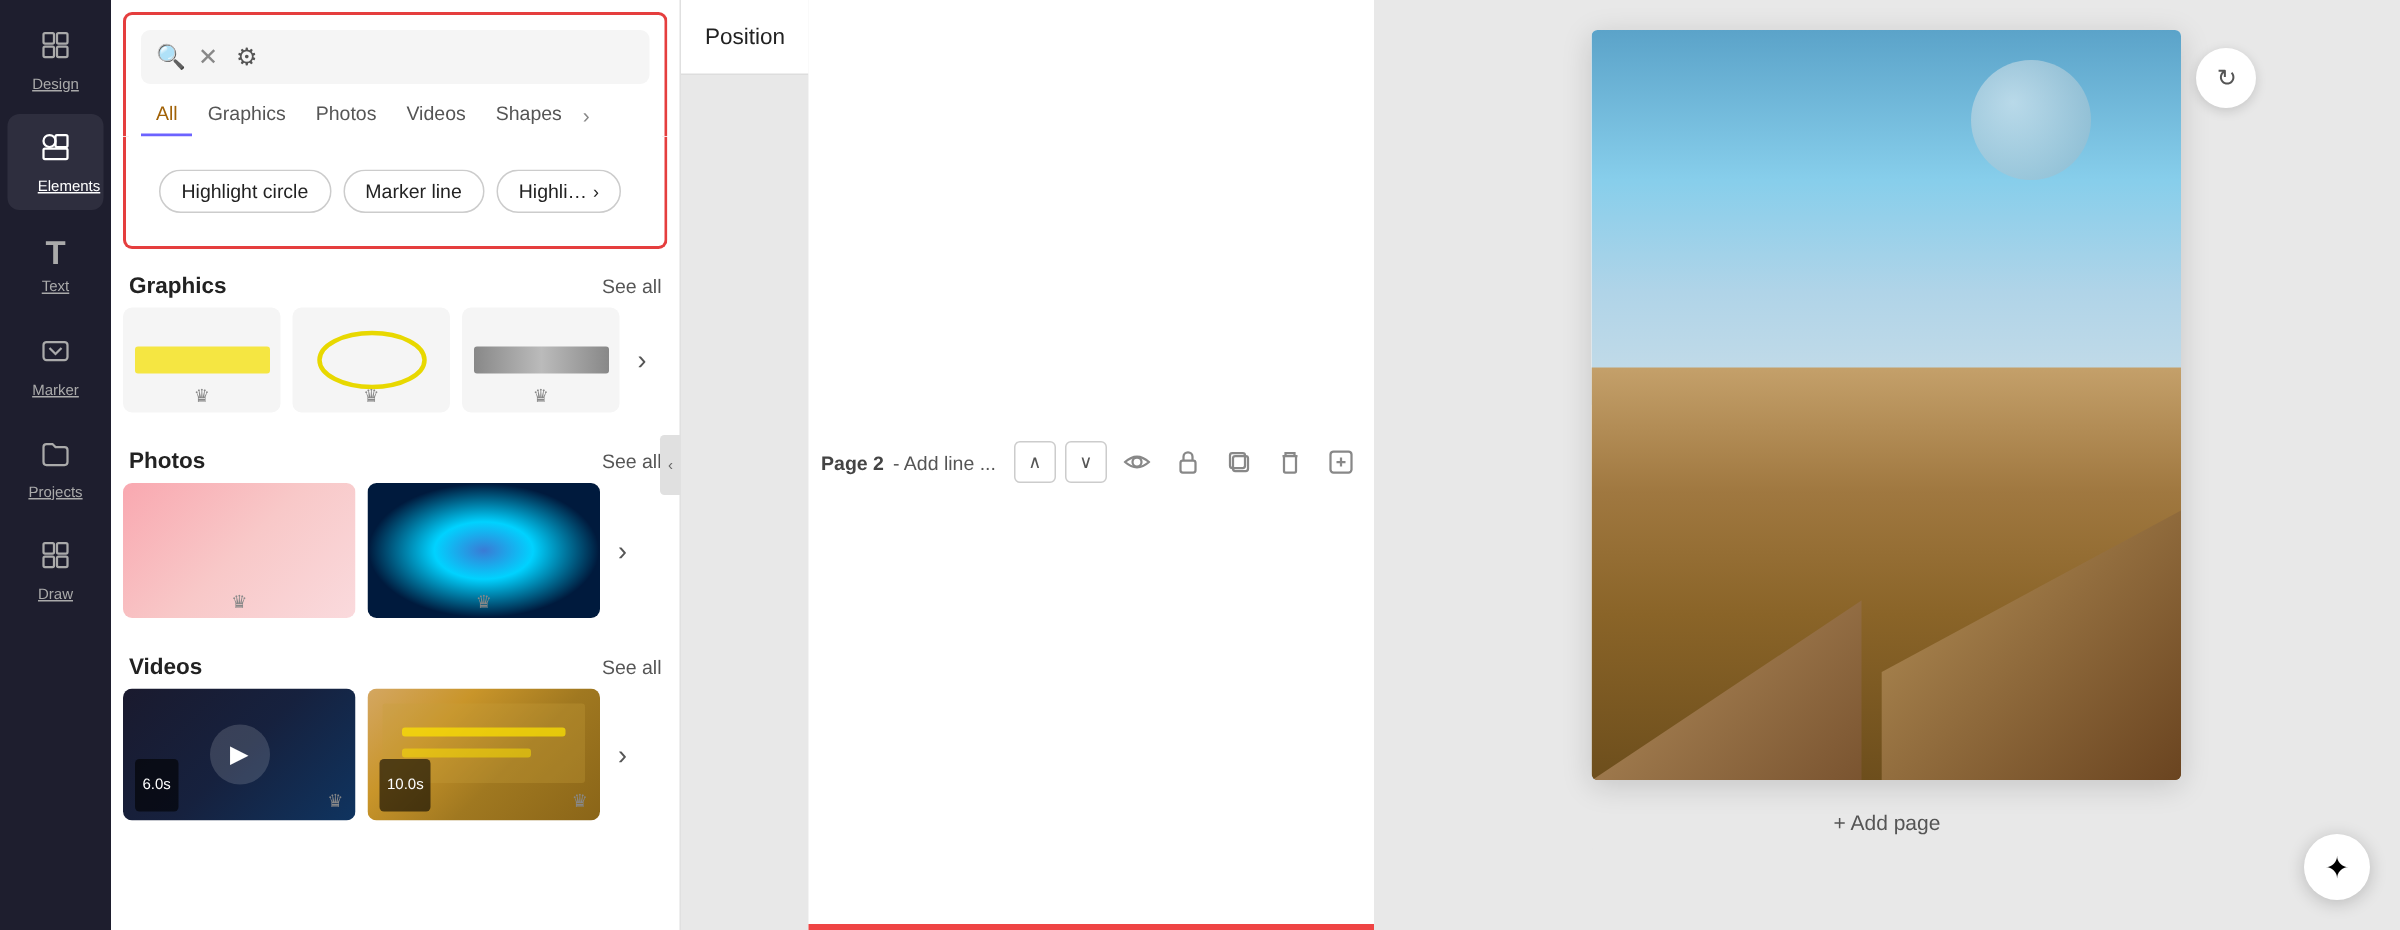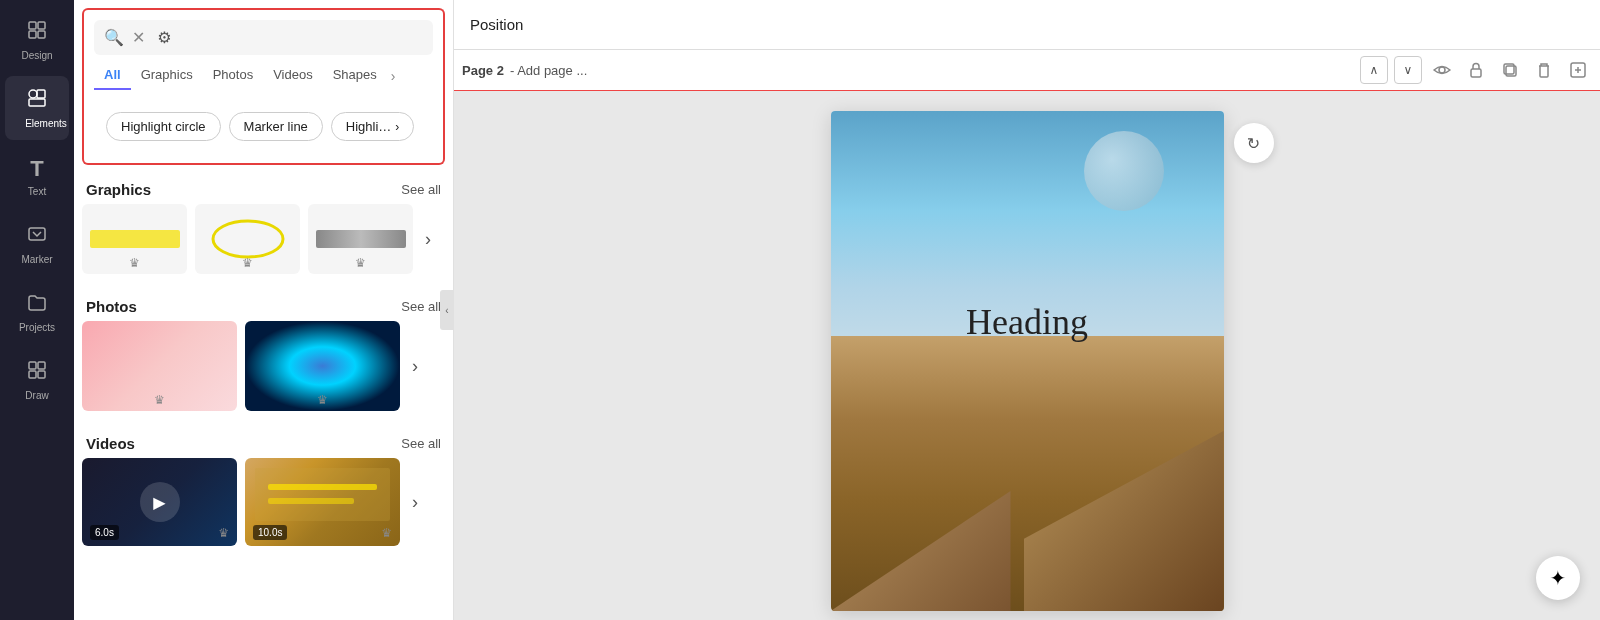--- a/index.html
+++ b/index.html
@@ -25,21 +25,21 @@
       height: 64px;
       border-radius: 8px;
       cursor: pointer;
       color: #aaa;
       font-size: 10px;
       gap: 4px;
       transition: background 0.15s;
     }
     .sidebar-item.active { background: #2e2e3e; color: #fff; }
     .sidebar-icon { font-size: 20px; }
-    .sidebar-label { font-size: 10px; }
+    .sidebar-label { font-size: 10px; text-decoration: underline; }
 
     
     .panel {
       width: 380px;
       background: #fff;
       display: flex;
       flex-direction: column;
       overflow: hidden;
       flex-shrink: 0;
       border-right: 1px solid #e0e0e0;
@@ -73,21 +73,21 @@
       overflow: hidden;
     }
     .tab-item {
       padding: 6px 10px;
       font-size: 13px;
       color: #555;
       cursor: pointer;
       white-space: nowrap;
       border-bottom: 2px solid transparent;
     }
-    .tab-item.active { color: #3b82f6; border-bottom: 2px solid #6c63ff; font-weight: 700; }
+    .tab-item.active { color: #a16207; border-bottom: 2px solid #6c63ff; font-weight: 400; }
     .tab-arrow { color: #888; font-size: 14px; cursor: pointer; padding: 0 4px; }
 
     
     .chips-row {
       display: flex;
       gap: 8px;
       padding: 10px 12px 6px;
       overflow: hidden;
       border: 2.5px solid #e53e3e;
       margin: 0 8px 8px;
@@ -220,29 +220,29 @@
       align-items: flex-end;
       padding: 4px;
     }
     .video-duration {
       position: absolute;
       bottom: 6px;
       left: 8px;
       background: rgba(0,0,0,0.6);
       color: #fff;
       font-size: 10px;
-      padding: 2px 5px;
+      padding: 12px 5px;
       border-radius: 3px;
     }
 
     
     .canvas-area {
       flex: 1;
       display: flex;
-      flex-direction: column;
+      flex-direction: row;
       background: #e8e8e8;
       position: relative;
       overflow: hidden;
     }
 
     
     .top-toolbar {
       height: 50px;
       background: #fff;
       border-bottom: 1px solid #ddd;
@@ -409,21 +409,21 @@
       z-index: 100;
     }
 
     
     .page-bar {
       display: flex;
       align-items: center;
       gap: 6px;
       padding: 6px 8px;
       background: #fff;
-      border-bottom: 1px solid #ef4444;
+      border-bottom: 4px solid #ef4444;
     }
 
     
     .panel-content::-webkit-scrollbar { width: 4px; }
     .panel-content::-webkit-scrollbar-thumb { background: #ccc; border-radius: 2px; }
   </style>
 </head>
 <body>
 
 <div class="sidebar">
@@ -590,21 +590,21 @@
 </div>
 
 <div class="canvas-area">
 
   <div class="top-toolbar">
     <span class="toolbar-title">Position</span>
   </div>
 
   <div class="page-bar">
     <span class="page-label">Page 2</span>
-    <span class="page-add">- Add page ...</span>
+    <span class="page-add">- Add line ...</span>
     <div style="flex:1;"></div>
     <button class="page-nav-btn">∧</button>
     <button class="page-nav-btn">∨</button>
     <button class="page-icon-btn">
       <svg width="18" height="18" viewBox="0 0 18 18" fill="none">
           <circle cx="9" cy="9" r="3" stroke="#888" stroke-width="1.5"></circle>
           <path d="M1 9 Q9 2 17 9 Q9 16 1 9Z" stroke="#888" stroke-width="1.5" fill="none"></path>
         </svg>
     </button>
     <button class="page-icon-btn">
@@ -639,21 +639,20 @@
 
           <div class="sky-layer"></div>
 
           <div class="planet"></div>
 
           <div class="ground-layer"></div>
 
           <div class="canyon-left"></div>
           <div class="canyon-right"></div>
 
-          <div class="heading-text">Heading</div>
         </div>
       </div>
 
       <div class="refresh-btn">↻</div>
 
       <button class="add-page-btn">+ Add page</button>
     </div>
   </div>
 </div>
 

